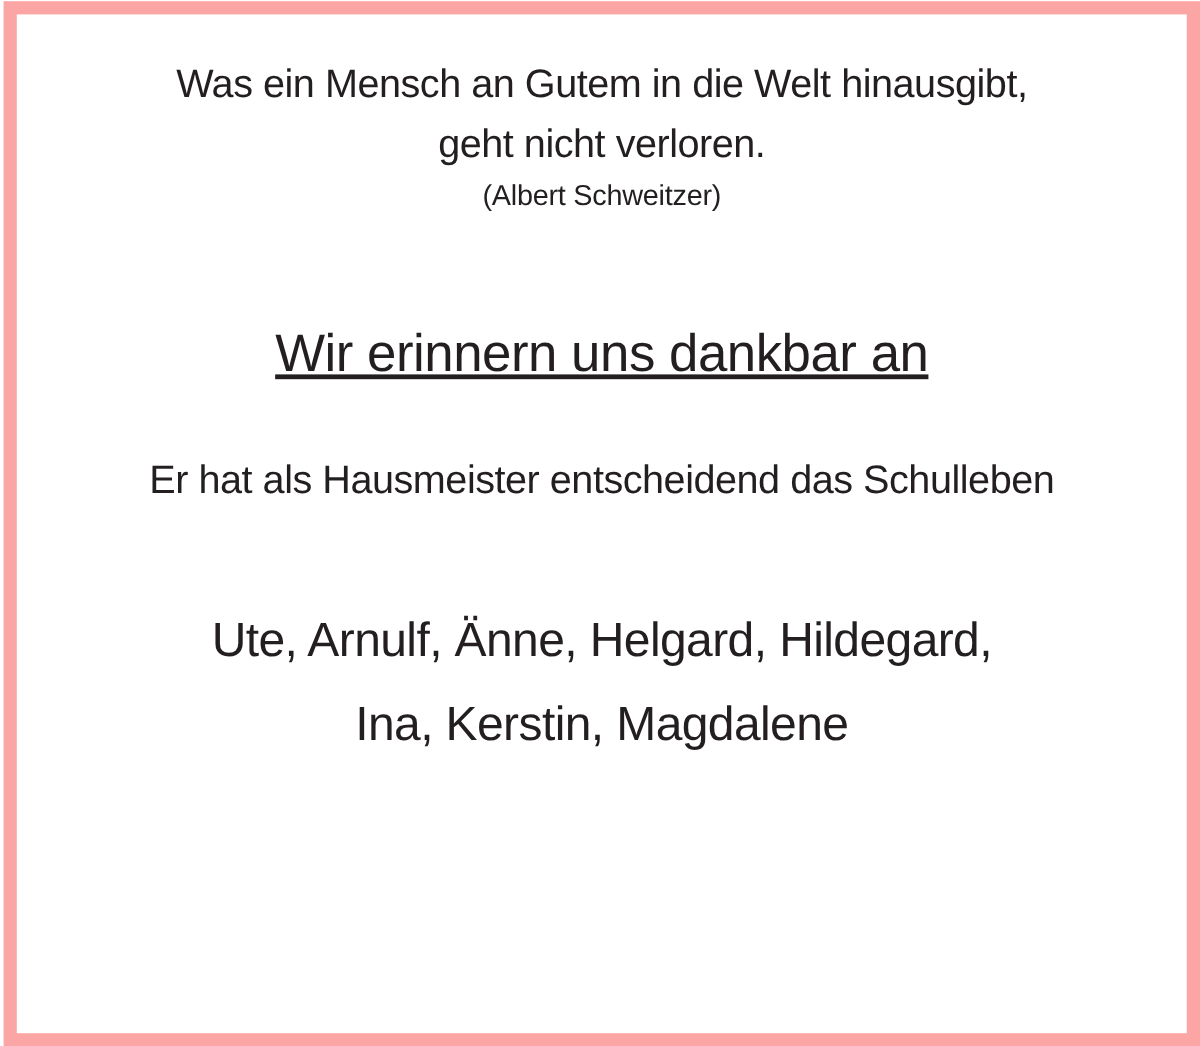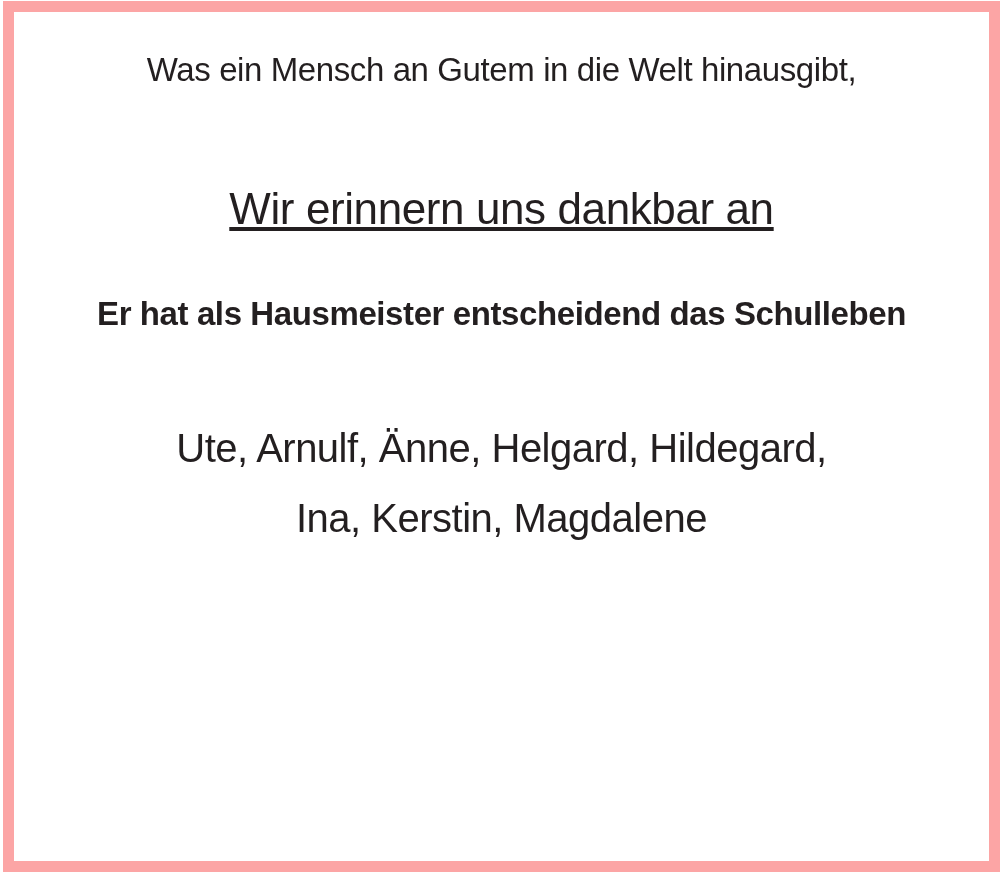--- a/index.html
+++ b/index.html
@@ -51,21 +51,20 @@
   .deceased-name {
     margin-top: 6px;
     font-size: 72px;
     line-height: 90px;
     letter-spacing: -1px;
     font-weight: 400;
     white-space: nowrap;
   }
   .tribute-block {
     margin-top: 58px;
-    font-weight: bold;
   }
   .tribute-line {
     font-size: 33px;
     line-height: 50px;
     letter-spacing: -0.4px;
     white-space: nowrap;
   }
   .mourners-block {
     margin-top: 74px;
   }
@@ -77,20 +76,22 @@
   }
 </style>
 </head>
 <body>
 
 <div class="canvas">
   <div class="frame">
 
     <div class="quote-block">
       <div class="quote-line">Was ein Mensch an Gutem in die Welt hinausgibt,</div>
+      <div class="quote-line">geht nicht verloren.</div>
+      <div class="attribution">(Albert Schweitzer)</div>
     </div>
 
     <div class="intro-line">Wir erinnern uns dankbar an</div>
 
 
     <div class="tribute-block">
       <div class="tribute-line">Er hat als Hausmeister entscheidend das Schulleben</div>
     </div>
 
     <div class="mourners-block">

